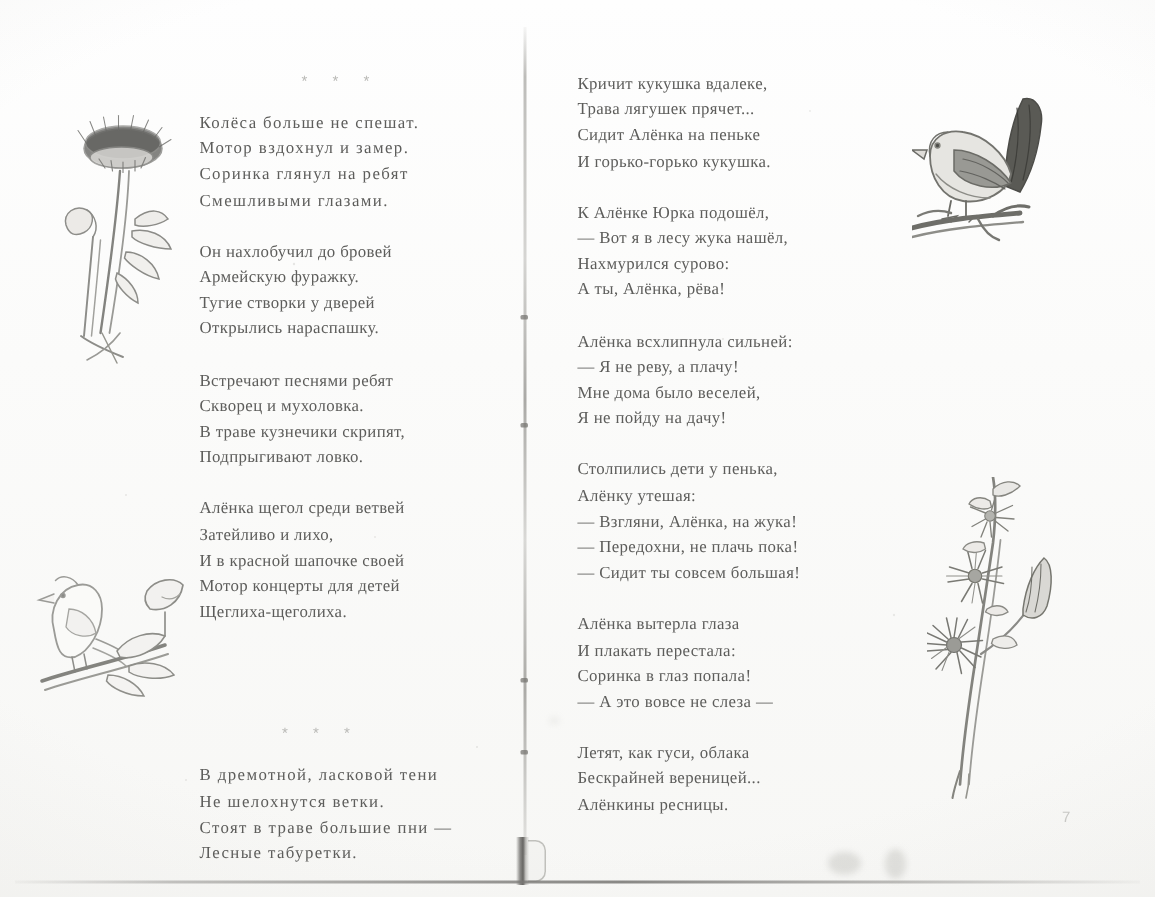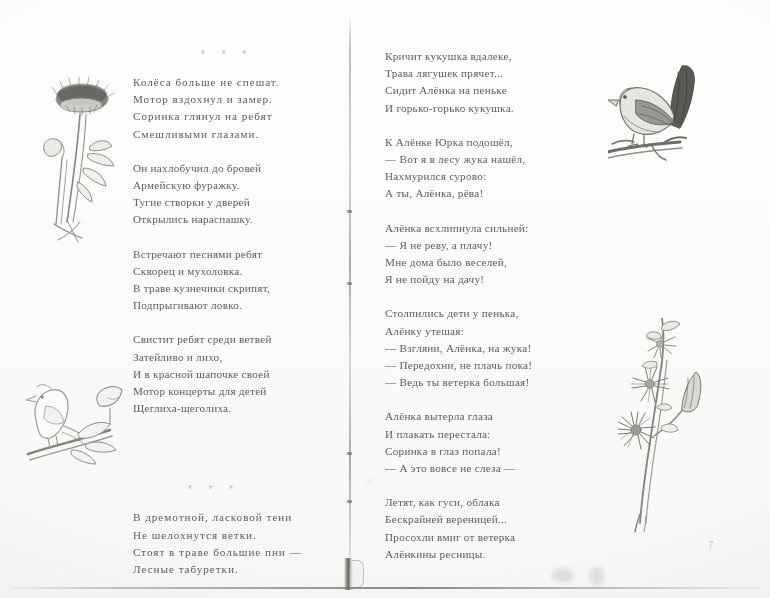--- a/index.html
+++ b/index.html
@@ -399,21 +399,21 @@
       </div>
 
       <div class="stanza">
         <div class="ln">Встречают песнями ребят</div>
         <div class="ln">Скворец и мухоловка.</div>
         <div class="ln">В траве кузнечики скрипят,</div>
         <div class="ln">Подпрыгивают ловко.</div>
       </div>
 
       <div class="stanza">
-        <div class="ln">Свистит ребят среди ветвей</div>
+        <div class="ln">Алёнка щегол среди ветвей</div>
         <div class="ln">Затейливо и лихо,</div>
         <div class="ln">И в красной шапочке своей</div>
         <div class="ln">Мотор концерты для детей</div>
         <div class="ln">Щеглиха-щеголиха.</div>
       </div>
     </div>
 
     <div class="poem-gap"></div>
 
     <div>
@@ -451,34 +451,33 @@
         <div class="ln">— Я не реву, а плачу!</div>
         <div class="ln">Мне дома было веселей,</div>
         <div class="ln">Я не пойду на дачу!</div>
       </div>
 
       <div class="stanza">
         <div class="ln">Столпились дети у пенька,</div>
         <div class="ln">Алёнку утешая:</div>
         <div class="ln">— Взгляни, Алёнка, на жука!</div>
         <div class="ln">— Передохни, не плачь пока!</div>
-        <div class="ln">— Ведь ты ветерка большая!</div>
+        <div class="ln">— Сидит ты совсем большая!</div>
       </div>
 
       <div class="stanza">
         <div class="ln">Алёнка вытерла глаза</div>
         <div class="ln">И плакать перестала:</div>
         <div class="ln">Соринка в глаз попала!</div>
         <div class="ln">— А это вовсе не слеза —</div>
       </div>
 
       <div class="stanza">
         <div class="ln">Летят, как гуси, облака</div>
         <div class="ln">Бескрайней вереницей...</div>
-        <div class="ln">Просохли вмиг от ветерка</div>
         <div class="ln">Алёнкины ресницы.</div>
       </div>
 
     </div>
   </div>
 
   <div class="page-number">7</div>
 
 </div>
 

